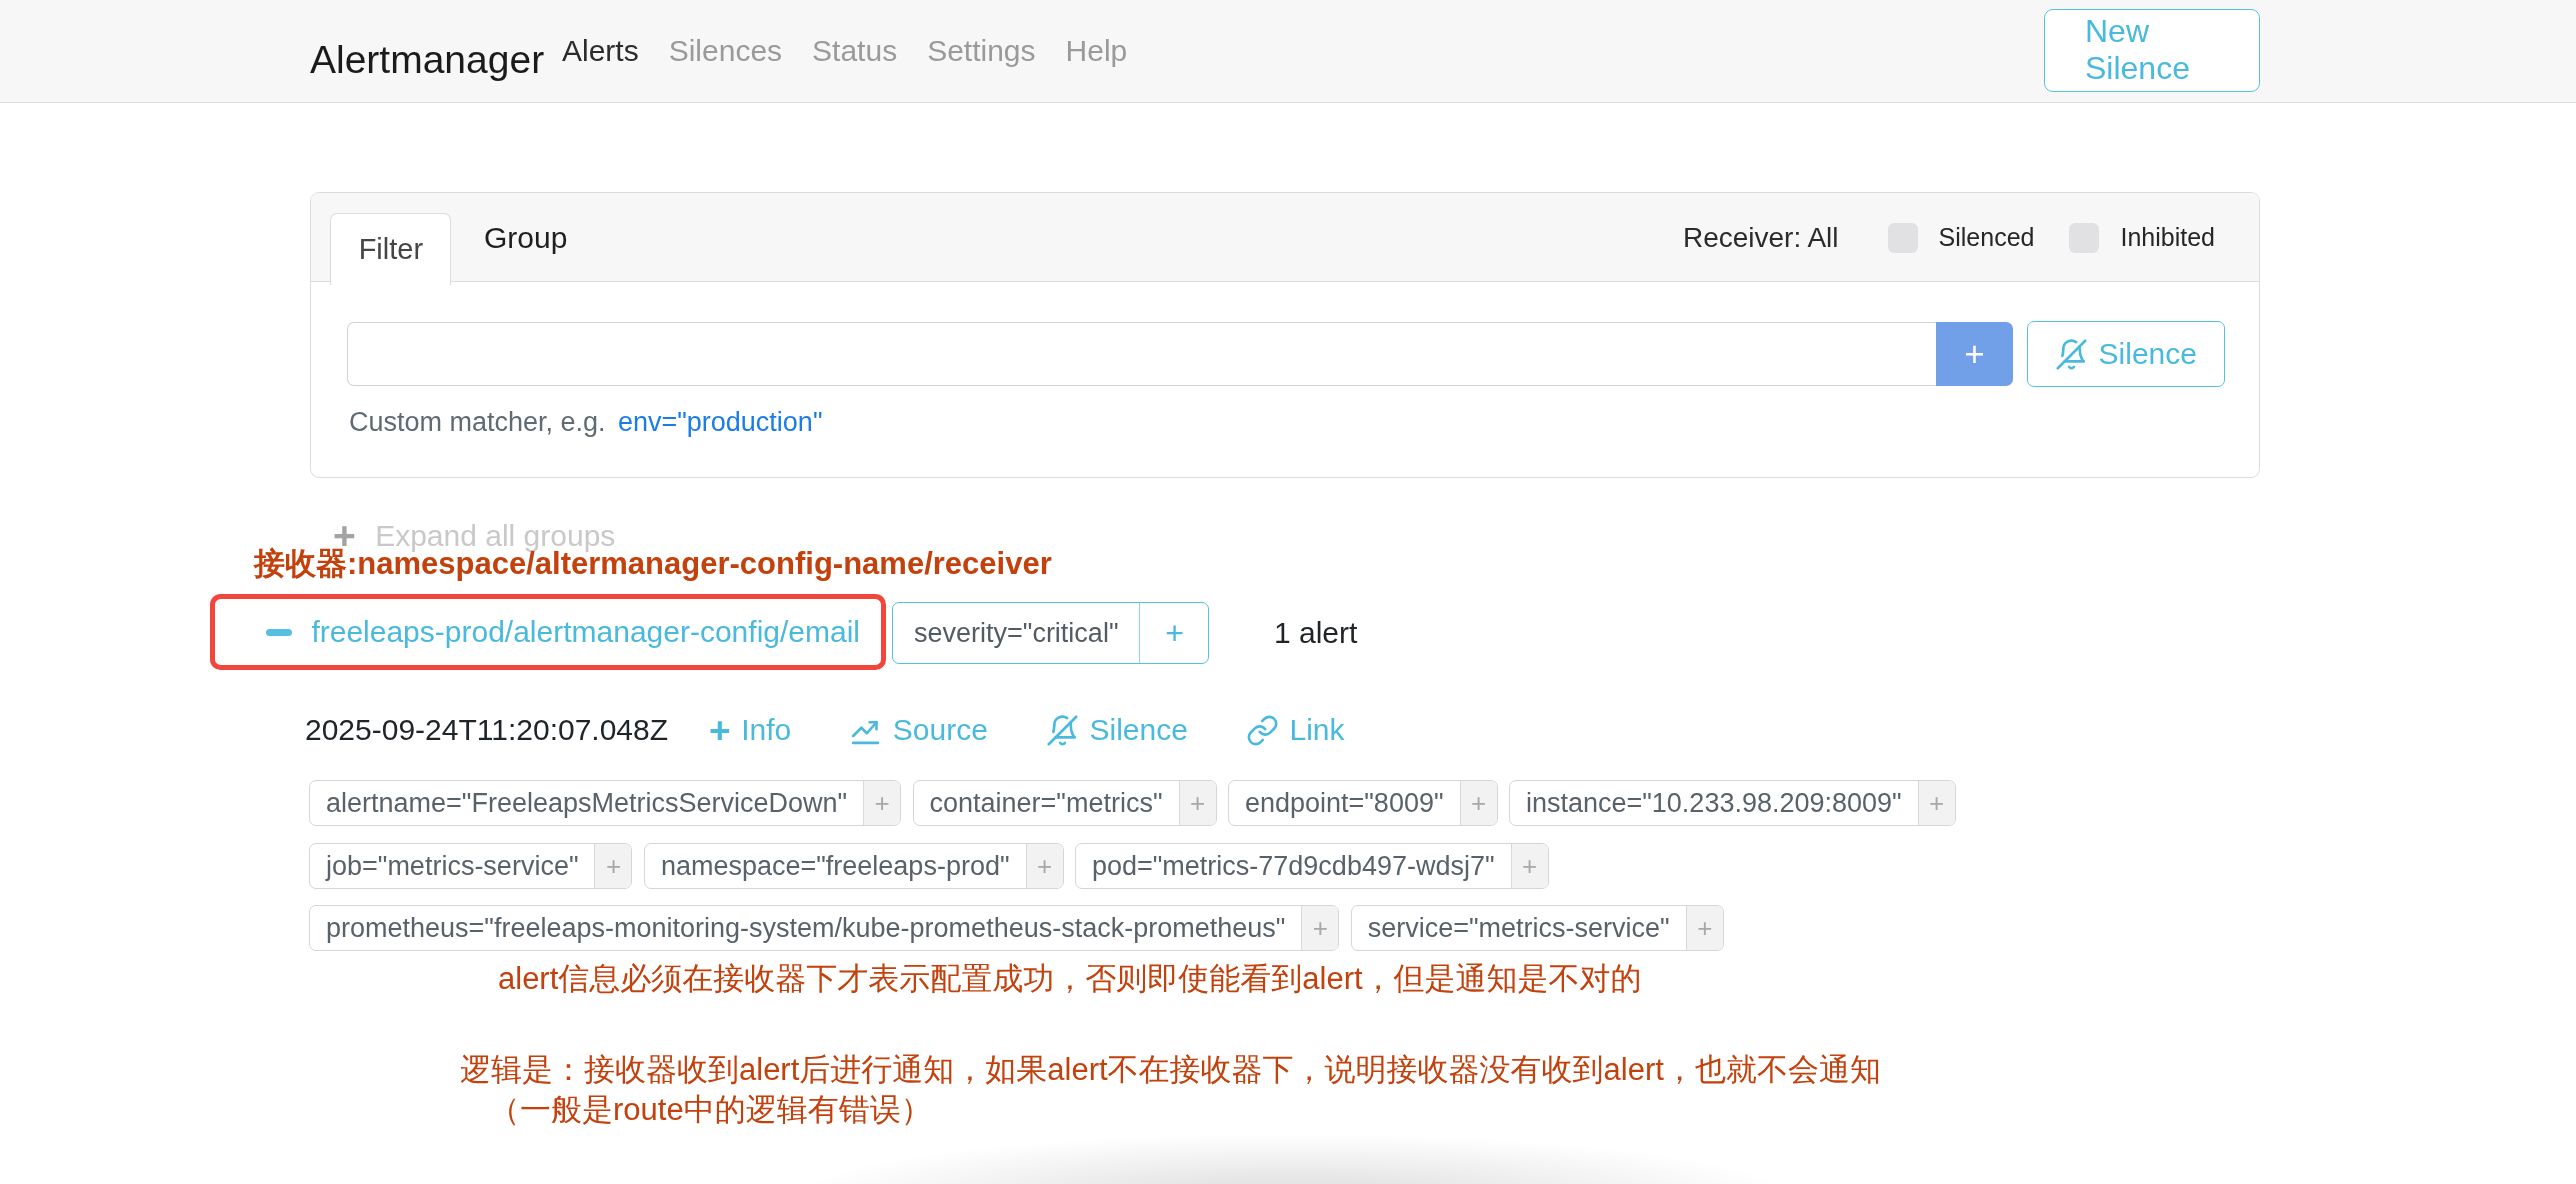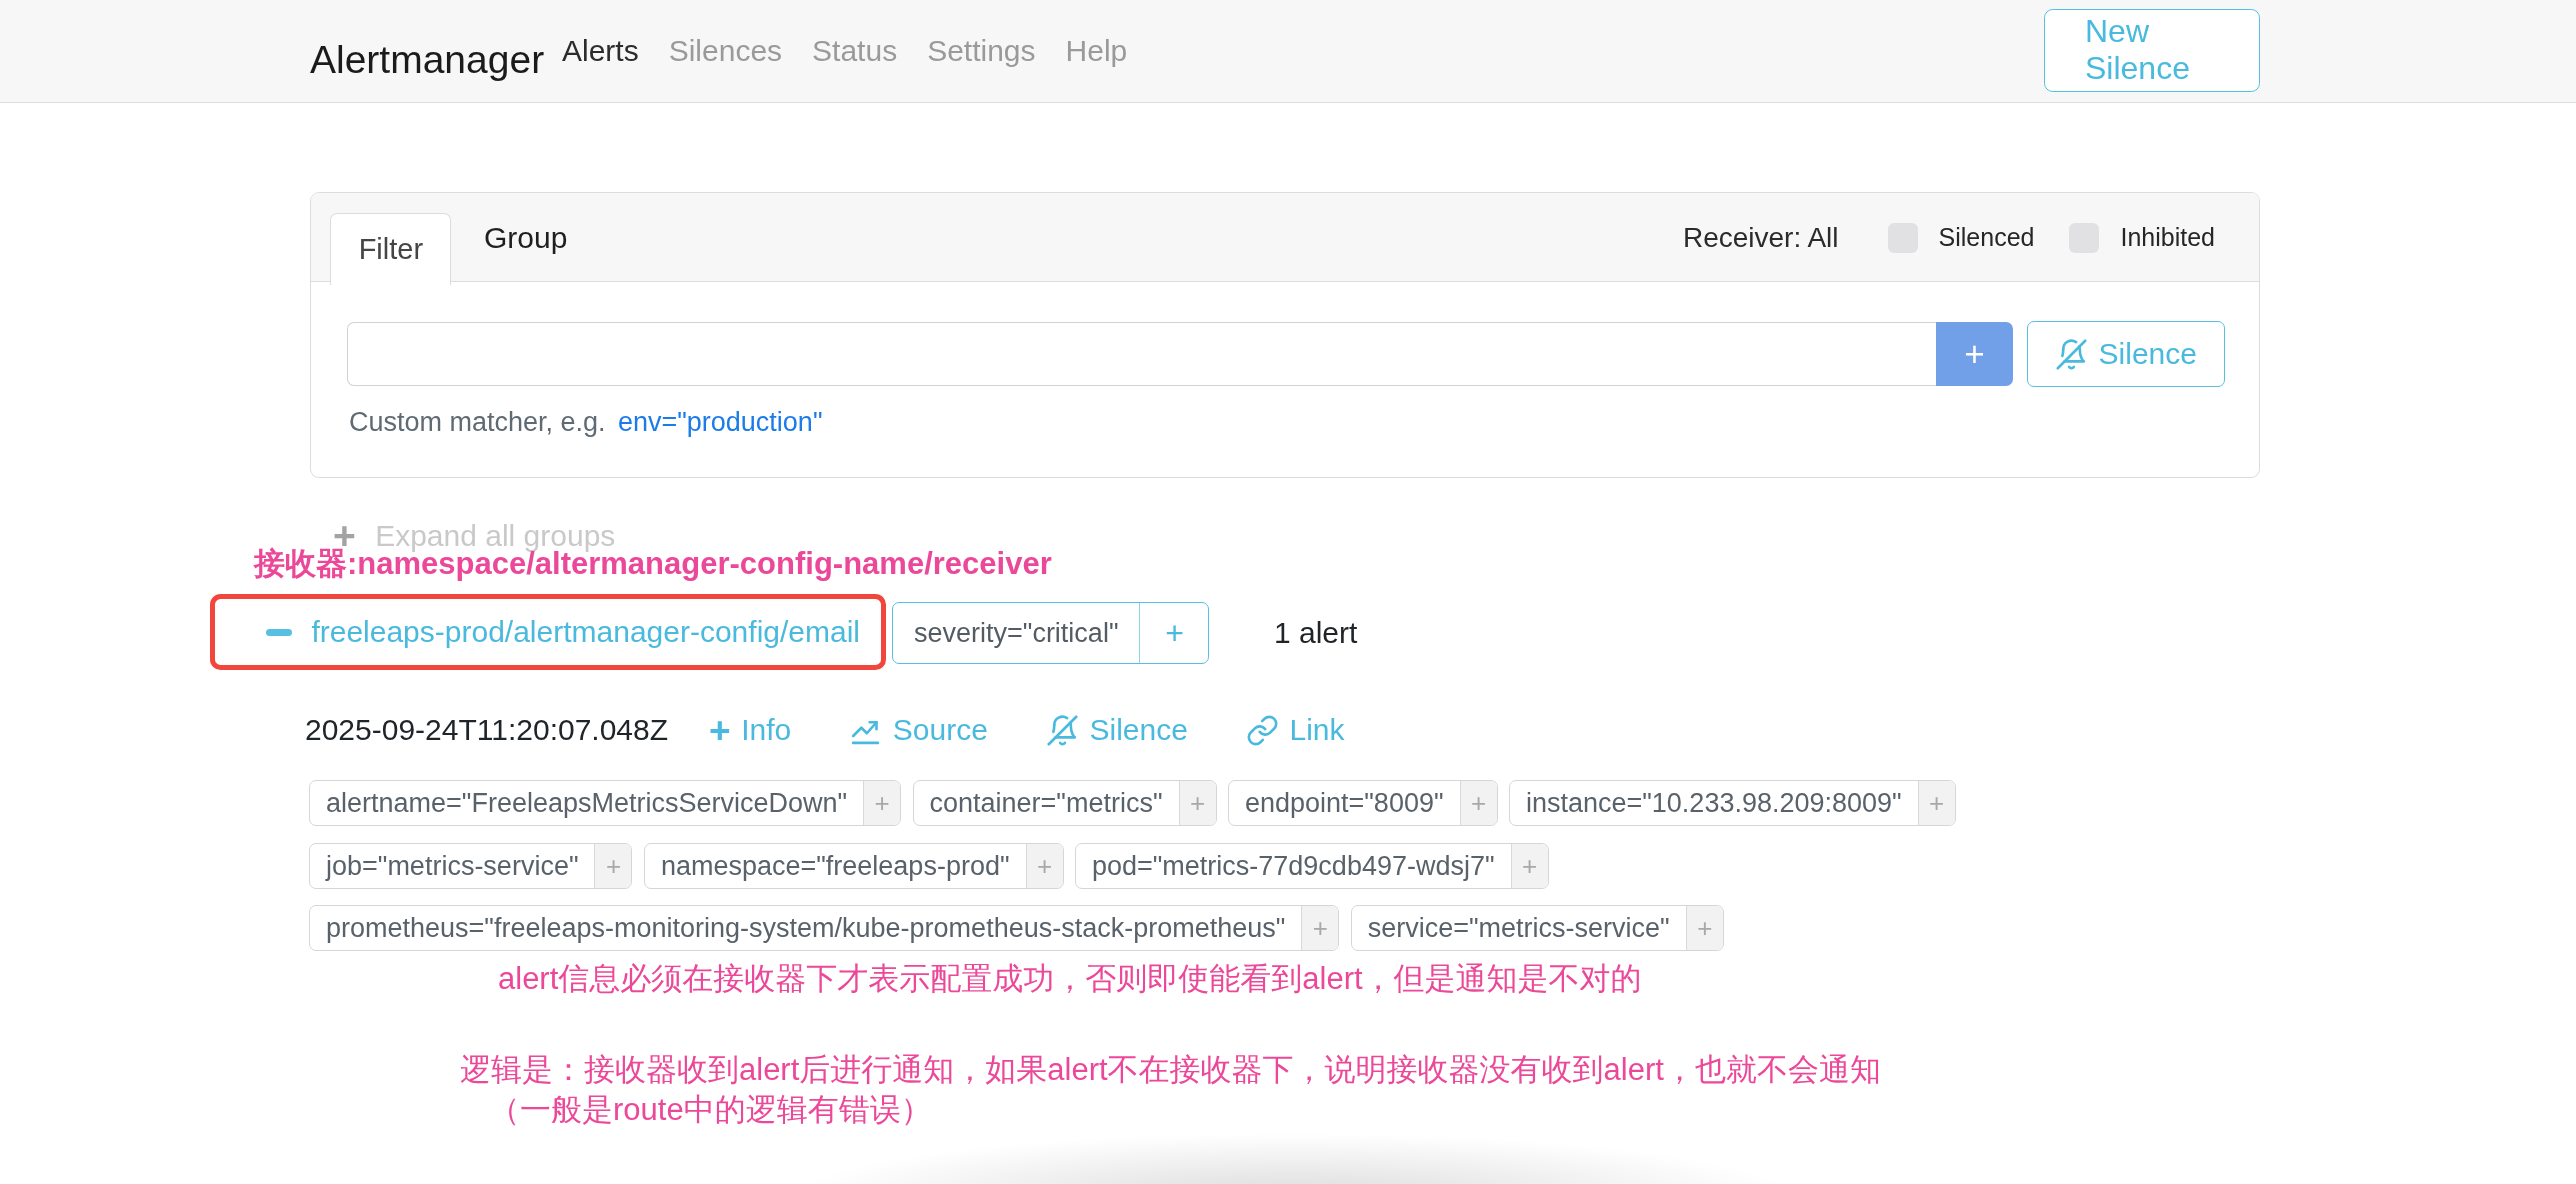--- a/index.html
+++ b/index.html
@@ -44,21 +44,21 @@
   .panel-silence-btn { position:absolute; left:1716px; top:128px; width:198px; height:66px;
            background:#fff; border:1.8px solid #57c0e2; border-radius:7px; color:#49b9de;
            font-size:30px; display:flex; align-items:center; justify-content:center; gap:10.6px; cursor:pointer; }
   .hint { position:absolute; left:38px; top:214px; font-size:27px; color:#5f6a73; }
   .hint-link { color:#1b7ce8; margin-left:12.3px; cursor:pointer; }
 
   
   .expand-groups { position:absolute; left:333px; top:516px; display:flex; align-items:center; gap:19.4px; cursor:pointer; }
   .expand-plus { font-size:39px; font-weight:700; color:#a3a3a3; line-height:39px; }
   .expand-text { font-size:30px; color:#c9c9c9; }
-  .red { color:#ec4899; }
+  .red { color:#c2410c; }
   .receiver-note { position:absolute; left:254px; top:543px; font-size:31px; font-weight:700; }
   .note1 { position:absolute; left:498px; top:958px; font-size:31px; font-weight:500; }
   .note2 { position:absolute; left:460px; top:1049px; font-size:31px; font-weight:500; }
   .note3 { position:absolute; left:489px; top:1089px; font-size:31px; font-weight:500; }
 
   
   .red-box { position:absolute; left:210px; top:594px; width:676px; height:76px;
            border:5.3px solid #f2463c; border-radius:10.6px; display:flex; align-items:center;
            padding-left:51px; gap:19.4px; background:transparent; }
   .collapse-icon { width:26px; height:7px; background:#57c0e2; border-radius:3.5px; flex:none; }

